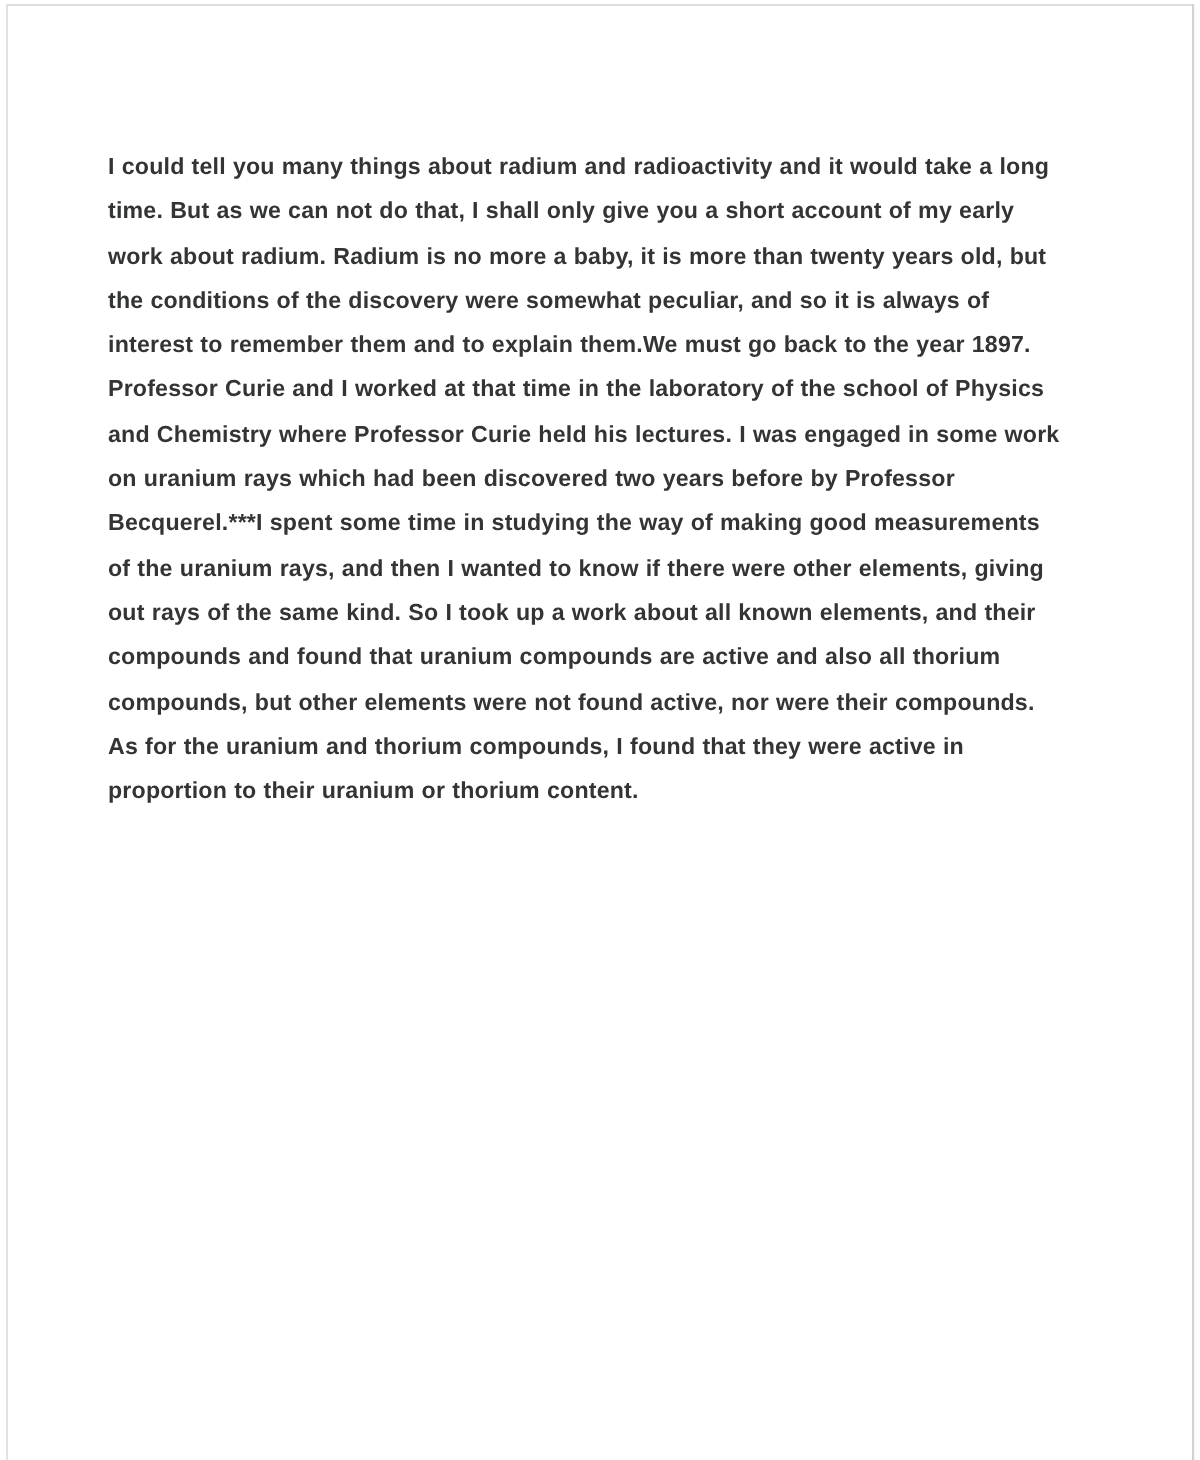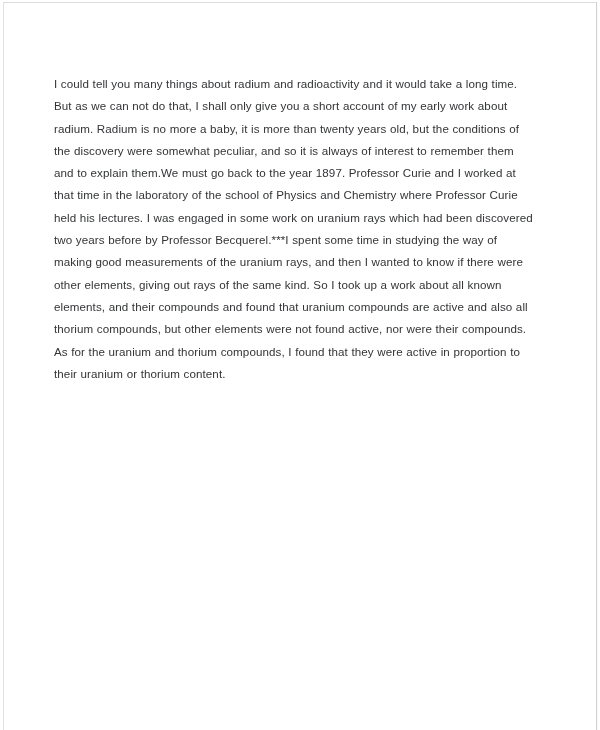--- a/index.html
+++ b/index.html
@@ -39,20 +39,21 @@
     height: 728px;
     background: linear-gradient(to right, rgba(0,0,0,0.045), rgba(0,0,0,0));
     pointer-events: none;
   }
 
   .document-body {
     position: absolute;
     left: 50px;
     top: 70px;
     width: 479px;
+    font-weight: bold;
   }
 
   .body-paragraph {
     margin: 0;
     font-family: "Liberation Sans", sans-serif;
     font-size: 11.6px;
     line-height: 22.3px;
     color: #333436;
     text-align: left;
     letter-spacing: 0.008em;

